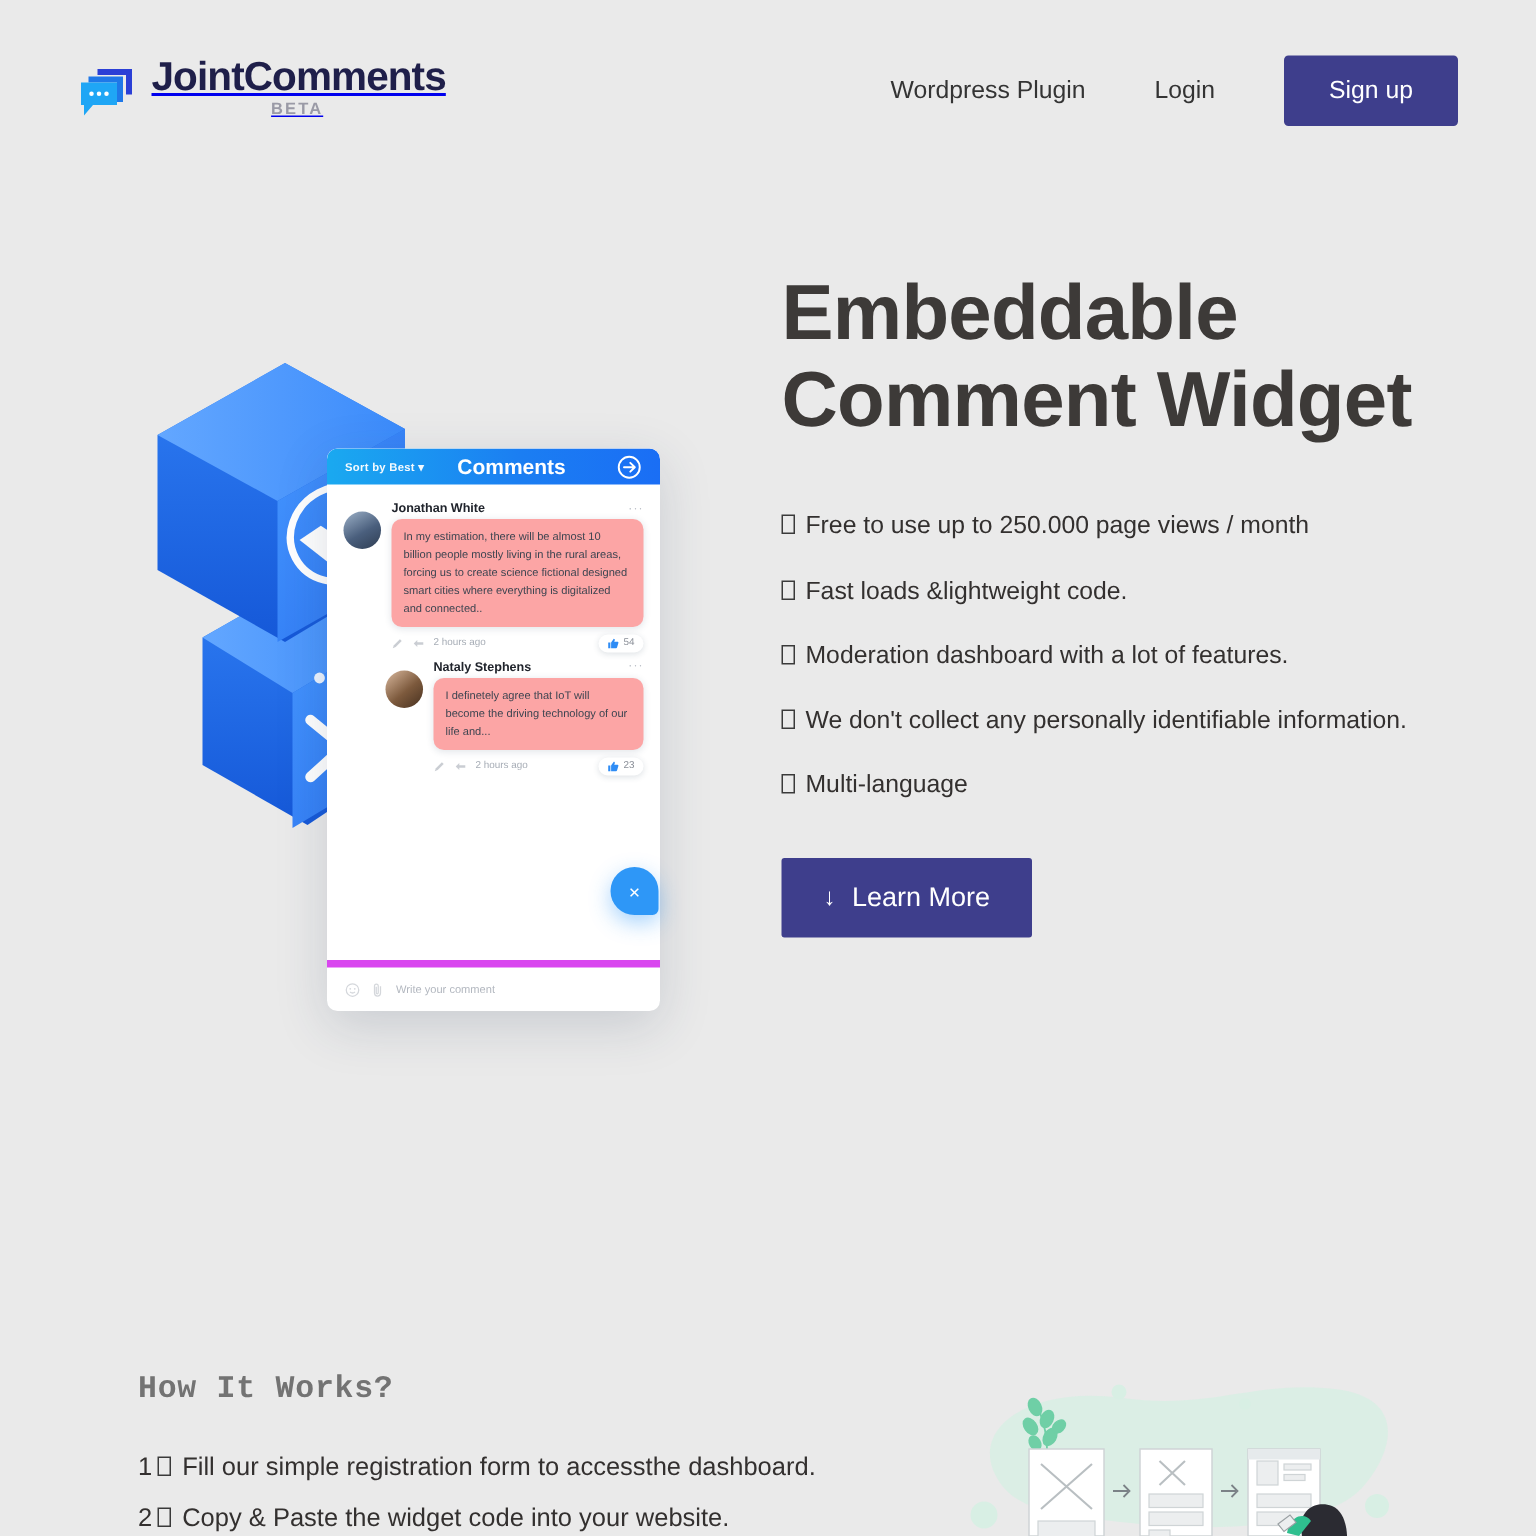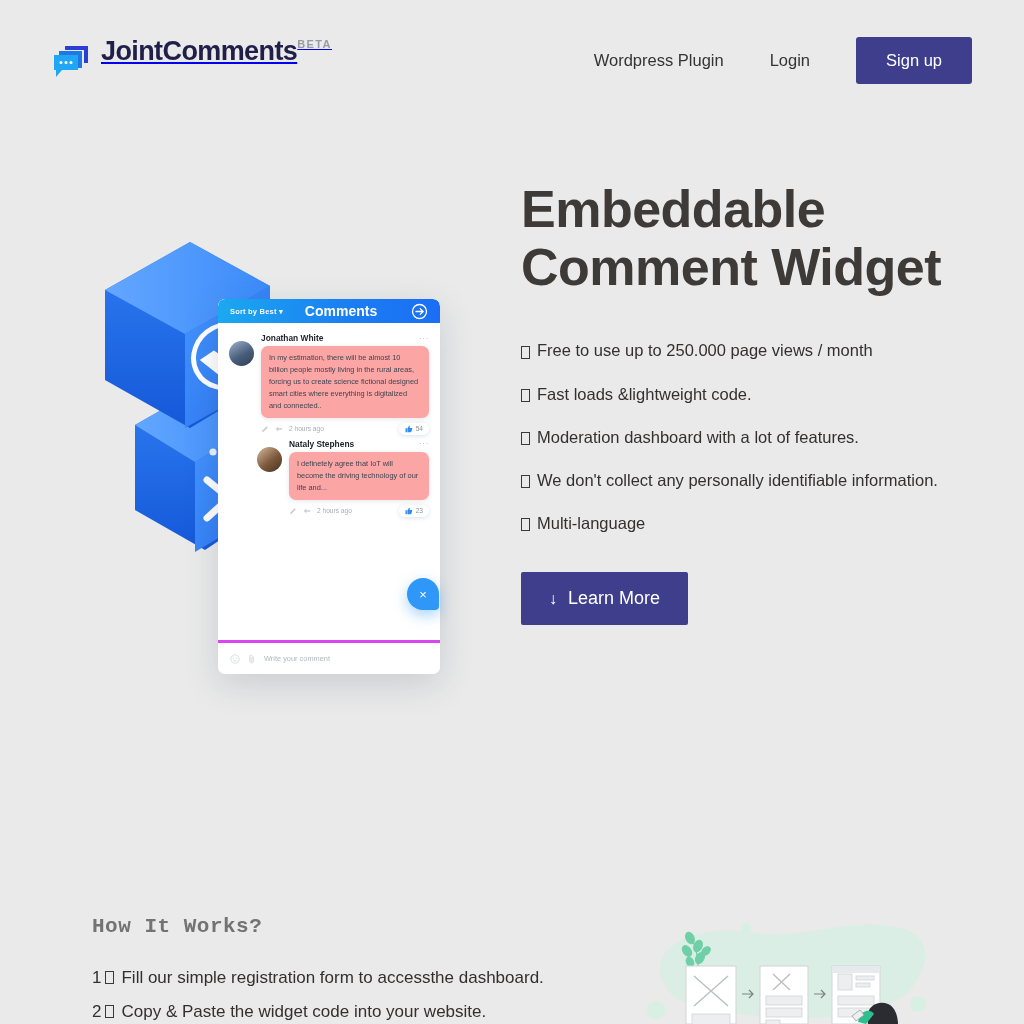--- a/index.html
+++ b/index.html
@@ -12,21 +12,21 @@
     position:relative;
   }
 
   
   .site-header{
     position:absolute; top:0; left:0; width:1024px; height:120px;
     display:flex; align-items:center; padding:0 52px;
   }
   .brand{ display:flex; align-items:flex-start; gap:9px; }
   .brand-mark{ width:40px; height:40px; position:relative; margin-top:6px; flex:none; }
-  .brand-text{ display:flex; flex-direction:row; align-items:flex-start; }
+  .brand-text{ display:flex; flex-direction:column; align-items:center; }
   .brand-name{
     font-size:27px; font-weight:bold; letter-spacing:-.6px;
     color:#1f1f4a; line-height:1.08; white-space:nowrap;
   }
   .brand-beta{
     font-size:11px; font-weight:bold; letter-spacing:1.4px;
     color:#9a9aa6; margin-top:1px; margin-right:2px;
   }
 
   .nav{ margin-left:auto; display:flex; align-items:center; gap:46px; }
@@ -47,21 +47,21 @@
     font-size:52px; line-height:1.12; font-weight:bold;
     color:#3d3a38; letter-spacing:-.5px;
   }
   .hero-sub{
     margin-top:27px; font-size:17px; line-height:1.62; color:#555254;
     max-width:400px;
   }
   .features{ margin-top:44px; list-style:none; }
   .features li{
     font-size:16.5px; line-height:1.28; color:#33302f;
-    margin-bottom:22px; display:flex; gap:7px; align-items:center;
+    margin-bottom:22px; display:flex; gap:7px; align-items:flex-start;
   }
   .features li:last-child{ margin-bottom:0; }
   .feat-mark{
     display:inline-block; width:9px; height:13px; flex:none;
     border:1.4px solid #3a3a3a; margin-top:3px;
   }
   .btn-learn{
     margin-top:38px; display:inline-flex; align-items:center; gap:11px;
     background:#3e3e8c; color:#fff; font-size:18px;
     padding:16px 28px; border:none; border-radius:2px; cursor:pointer;
@@ -116,21 +116,21 @@
   .cmt-foot .ic{ width:8px; height:8px; opacity:.6; }
   .likes{
     margin-left:auto; background:#fff; border-radius:9px;
     box-shadow:0 1px 4px rgba(40,60,90,.16);
     padding:2px 6px; display:flex; align-items:center; gap:3px;
     font-size:6.6px; color:#8a8f98;
   }
   .thumb{ width:8px; height:8px; }
 
   .widget-foot{
-    height:34px; flex:none; border-top:3px solid #d946ef;
+    height:34px; flex:none; border-top:5px solid #d946ef;
     display:flex; align-items:center; gap:7px; padding:0 12px;
     font-size:7.4px; color:#b2b7bf;
   }
   .widget-foot .ic{ width:10px; height:10px; opacity:.55; }
 
   .close-bubble{
     position:absolute; left:317px; top:418px; width:32px; height:32px;
     background:#2e97f7; border-radius:50% 50% 4px 50%;
     box-shadow:0 5px 14px rgba(46,151,247,.42);
     display:flex; align-items:center; justify-content:center;

